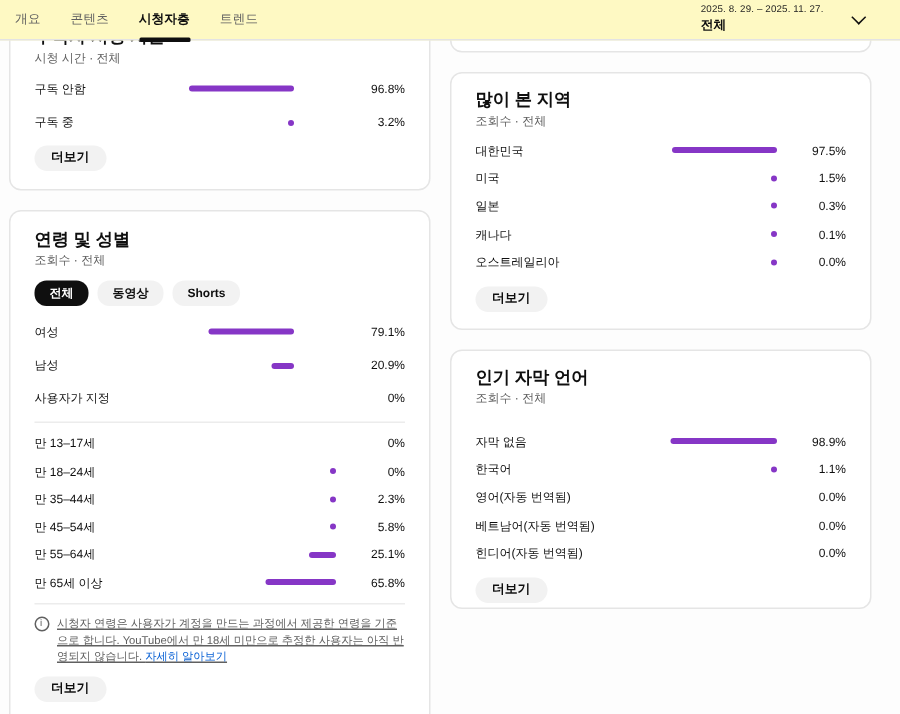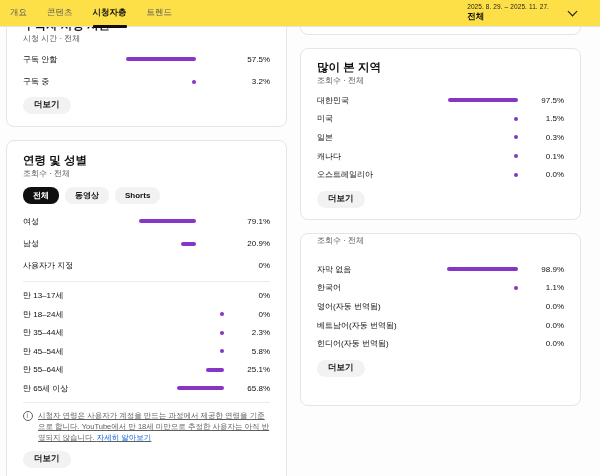--- a/index.html
+++ b/index.html
@@ -1,19 +1,19 @@
 <!DOCTYPE html>
 <html style="--accent: #8636c6;"><head>
 <meta charset="utf-8">
 <style>
   html,body{margin:0;padding:0;background:#fff;font-family:"Liberation Sans",sans-serif;color:#0f0f0f;}
   .stage{position:relative;width:600px;height:476px;overflow:hidden;background:#fdfdfd;}
 
   
-  .header{position:absolute;top:0;left:0;width:600px;height:27px;background:#fde047;
+  .header{position:absolute;top:0;left:0;width:600px;height:27px;background:#fef9c3;
           border-bottom:1px solid #e3e3e3;z-index:20;box-sizing:border-box;
           display:flex;align-items:center;padding-left:10px;}
   .tabs{display:flex;gap:20px;height:100%;align-items:center;}
   .tab{position:relative;font-size:8.5px;color:#606060;height:100%;display:flex;align-items:center;cursor:pointer;white-space:nowrap;}
   .tab.active{color:#0f0f0f;font-weight:bold;}
   .tab.active::after{content:"";position:absolute;left:0;right:0;bottom:-2px;height:3px;background:#0f0f0f;border-radius:1px;}
   .daterange{position:absolute;top:3px;right:24px;display:flex;align-items:center;gap:20px;z-index:22;}
   .dr-col{display:flex;flex-direction:column;align-items:flex-start;}
   .dr-date{font-size:6.5px;color:#1f1f1f;letter-spacing:.1px;}
   .dr-filter{font-size:8.5px;font-weight:bold;margin-top:1px;}
@@ -83,21 +83,21 @@
 
   <div class="card" id="card-sub">
     <div class="card-title" style="margin-top:33px;">구독자 시청 시간</div>
     <div class="card-subtl">시청 시간 · 전체</div>
     <div class="rows rows-22" style="margin-top:4px;">
         <div class="row">
           <span class="row-label">구독 안함</span>
           <span class="bar-area">
             <span class="bar" style="width: 69.696px;"></span>
           </span>
-          <span class="row-value">57.5%</span>
+          <span class="row-value">96.8%</span>
         </div>
         <div class="row">
           <span class="row-label">구독 중</span>
           <span class="bar-area">
             <span class="dot"></span>
           </span>
           <span class="row-value">3.2%</span>
         </div>
       </div>
     <button class="more-btn" style="margin-top:4px;">더보기</button>
@@ -220,20 +220,21 @@
           <span class="bar-area">
             <span class="dot"></span>
           </span>
           <span class="row-value">0.0%</span>
         </div>
       </div>
     <button class="more-btn" style="margin-top:7px;">더보기</button>
   </div>
 
   <div class="card" id="card-lang">
+    <div class="card-title" style="margin-top:11px;">인기 자막 언어</div>
     <div class="card-subtl">조회수 · 전체</div>
     <div class="rows rows-18" style="margin-top:14px;">
         <div class="row">
           <span class="row-label">자막 없음</span>
           <span class="bar-area">
             <span class="bar" style="width: 71.208px;"></span>
           </span>
           <span class="row-value">98.9%</span>
         </div>
         <div class="row">

